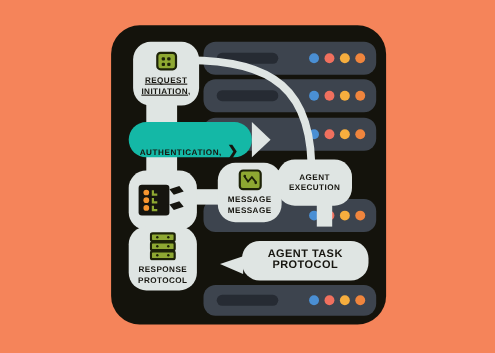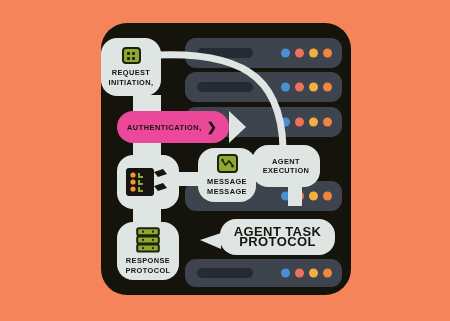--- a/index.html
+++ b/index.html
@@ -47,38 +47,38 @@
     width:19px;height:17px;border-radius:4px;background:#8ea832;
     border:2px solid #1d2208;box-sizing:border-box;
     display:flex;align-items:center;justify-content:center;
     margin-bottom:4px;
   }
   .grid4{display:grid;grid-template-columns:1fr 1fr;gap:2px;}
   .grid4 i{display:block;width:3px;height:3px;background:#1d2208;border-radius:1px;}
 
   
   .pill{
-    position:absolute;background:#ec4899;border-radius:16px;
-    display:flex;align-items:center;color:#16150f;
+    position:absolute;background:#14b8a6;border-radius:16px;
+    display:flex;align-items:flex-end;color:#16150f;
   }
   .pill .lbl{font-size:7.4px;font-weight:700;letter-spacing:.5px;}
   .chev{margin-left:5px;font-size:12px;font-weight:900;line-height:1;}
   .arrow-tip{
     position:absolute;left:100%;top:0;width:0;height:0;
     border-top:16px solid transparent;border-bottom:16px solid transparent;
     border-left:17px solid #dfe5e3;
   }
 
   
   .bubble{
     position:absolute;background:#dfe5e3;border-radius:16px;
     display:flex;flex-direction:column;align-items:center;justify-content:center;
     color:#16150f;text-align:center;
   }
-  .bubble .lbl{font-size:13px;font-weight:700;line-height:10px;letter-spacing:.4px;}
+  .bubble .lbl{font-size:10px;font-weight:700;line-height:10px;letter-spacing:.4px;}
   .bubble .tail{
     position:absolute;left:-20px;top:14px;width:0;height:0;
     border-top:7px solid transparent;border-bottom:9px solid transparent;
     border-right:21px solid #dfe5e3;
   }
 
   
   .curve{position:absolute;left:101px;top:23px;width:250px;height:272px;pointer-events:none;}
 
   
@@ -143,21 +143,21 @@
   <div class="nub" style="left:133px;top:140px;width:28px;height:22px;"></div>
   <div class="nub" style="left:133px;top:205px;width:28px;height:22px;"></div>
   <div class="nub" style="left:172px;top:172px;width:30px;height:14px;"></div>
   <div class="nub" style="left:250px;top:155px;width:25px;height:14px;"></div>
   <div class="nub" style="left:288px;top:180px;width:14px;height:26px;"></div>
 
   <svg class="curve" viewBox="0 0 250 272">
     <path d="M 55 32 C 150 28, 185 60, 182 140" fill="none" stroke="#dfe5e3" stroke-width="7" stroke-linecap="round"></path>
   </svg>
 
-  <div class="card" style="left:101px;top:38px;width:60px;height:58px;">
+  <div class="card" style="left:121px;top:38px;width:60px;height:58px;text-decoration:underline;">
     <span class="icon-tile">
       <span class="grid4">
         <i></i>
           <i></i>
           <i></i>
           <i></i>
       </span>
     </span>
     <span class="lbl">REQUEST</span>
     <span class="lbl">INITIATION,</span>
@@ -198,21 +198,21 @@
   <div class="card" style="left:252px;top:145px;width:68px;height:42px;">
     <span class="lbl">AGENT</span>
     <span class="lbl">EXECUTION</span>
   </div>
 
   <div class="bubble" style="left:220px;top:219px;width:115px;height:36px;">
     <span class="tail"></span>
     <span class="lbl">AGENT TASK PROTOCOL</span>
   </div>
 
-  <div class="card" style="left:117px;top:222px;width:62px;height:58px;">
+  <div class="card" style="left:117px;top:206px;width:62px;height:58px;">
     <svg width="24" height="26" viewBox="0 0 24 26" style="margin-bottom:3px;">
       <rect x="1.2" y="1.2" width="21.6" height="7" rx="1.6" fill="#8ea832" stroke="#1d2208" stroke-width="2"></rect>
       <rect x="1.2" y="9.4" width="21.6" height="7" rx="1.6" fill="#8ea832" stroke="#1d2208" stroke-width="2"></rect>
       <rect x="1.2" y="17.6" width="21.6" height="7" rx="1.6" fill="#8ea832" stroke="#1d2208" stroke-width="2"></rect>
       <circle cx="7" cy="4.7" r="1.1" fill="#1d2208"></circle>
         <circle cx="17" cy="4.7" r="1.1" fill="#1d2208"></circle>
       <circle cx="7" cy="12.9" r="1.1" fill="#1d2208"></circle>
         <circle cx="17" cy="12.9" r="1.1" fill="#1d2208"></circle>
       <circle cx="7" cy="21.1" r="1.1" fill="#1d2208"></circle>
         <circle cx="17" cy="21.1" r="1.1" fill="#1d2208"></circle>

